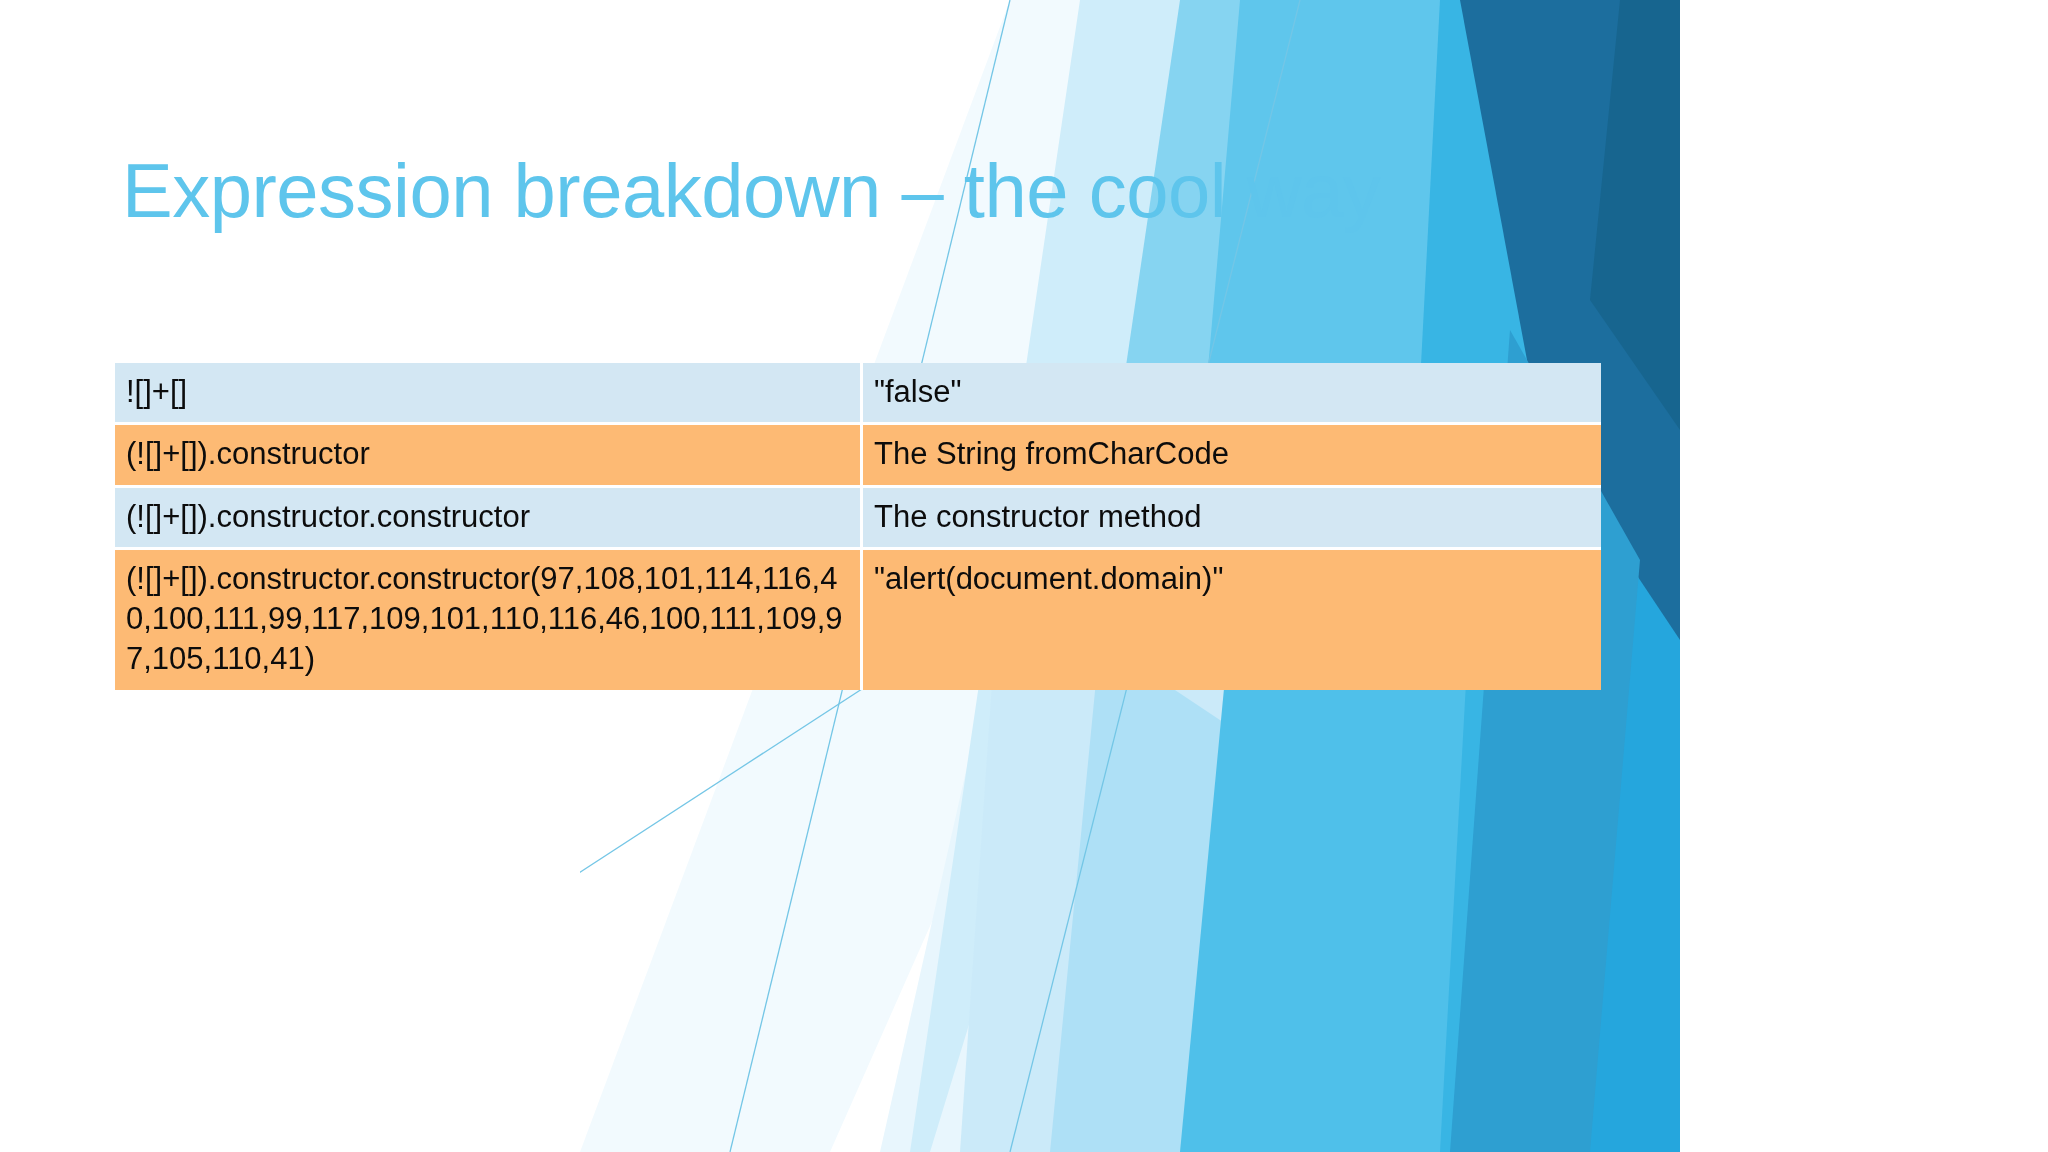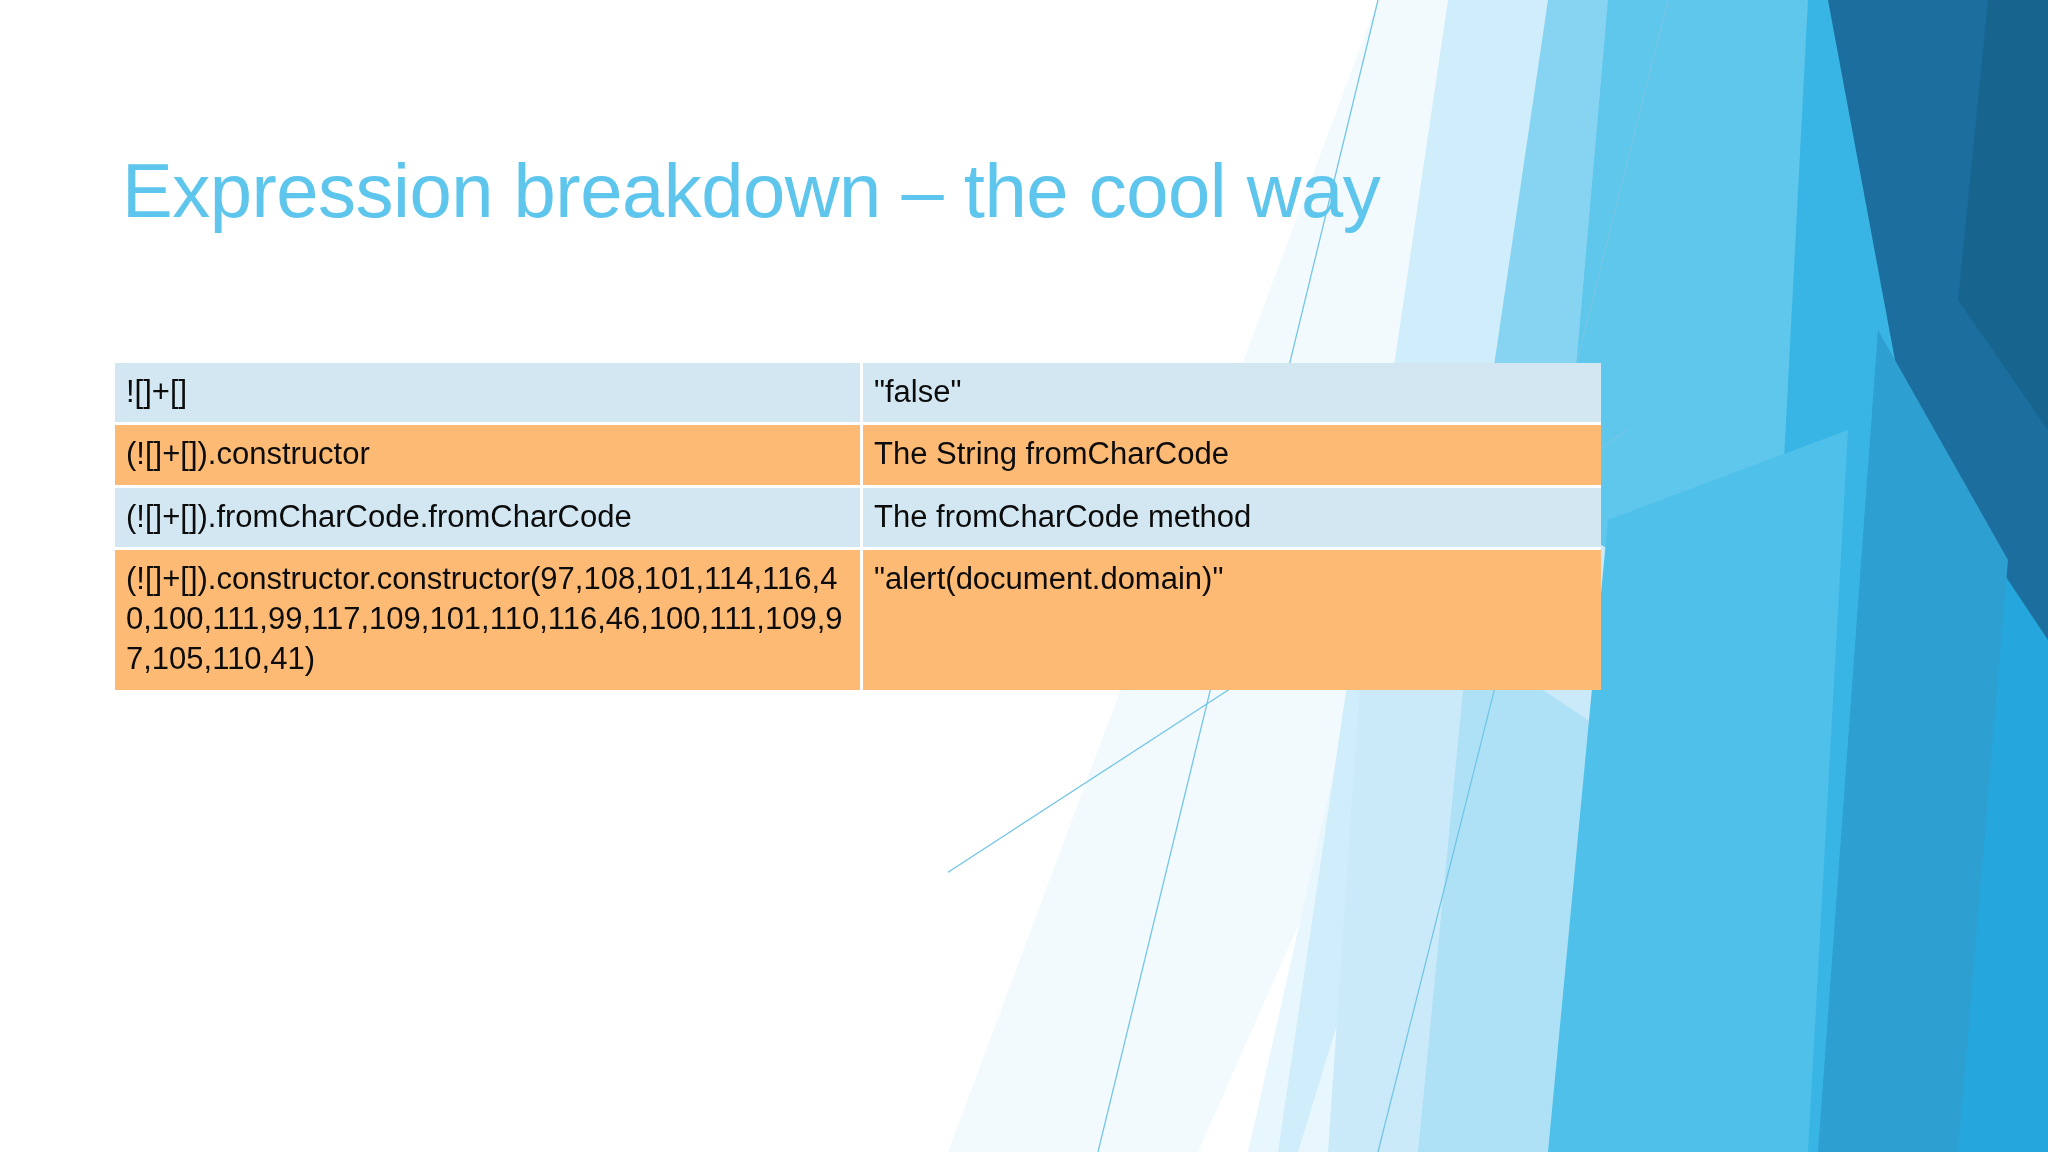--- a/index.html
+++ b/index.html
@@ -6,21 +6,21 @@
   html, body {
     margin: 0;
     padding: 0;
     background: #ffffff;
   }
   body {
     font-family: "Liberation Sans", sans-serif;
   }
   .slide {
     position: relative;
-    width: 2048px;
+    width: 1680px;
     height: 1152px;
     background: #ffffff;
     overflow: hidden;
   }
 
   
   .deco {
     position: absolute;
     top: 0;
     right: 0;
@@ -137,24 +137,24 @@
             <span class="cell-text">The String fromCharCode</span>
           </td>
         </tr>
         <tr class="spacer">
           <td class="col-left"></td>
           <td class="col-right"></td>
         </tr>
 
         <tr class="band-a">
           <td class="col-left">
-            <span class="cell-text">(![]+[]).fromCharCode.fromCharCode</span>
+            <span class="cell-text">(![]+[]).constructor.constructor</span>
           </td>
           <td class="col-right">
-            <span class="cell-text">The fromCharCode method</span>
+            <span class="cell-text">The constructor method</span>
           </td>
         </tr>
         <tr class="spacer">
           <td class="col-left"></td>
           <td class="col-right"></td>
         </tr>
 
         <tr class="band-b">
           <td class="col-left">
             <span class="cell-text">(![]+[]).constructor.constructor(97,108,101,114,116,40,100,111,99,117,109,101,110,116,46,100,111,109,97,105,110,41)</span>

